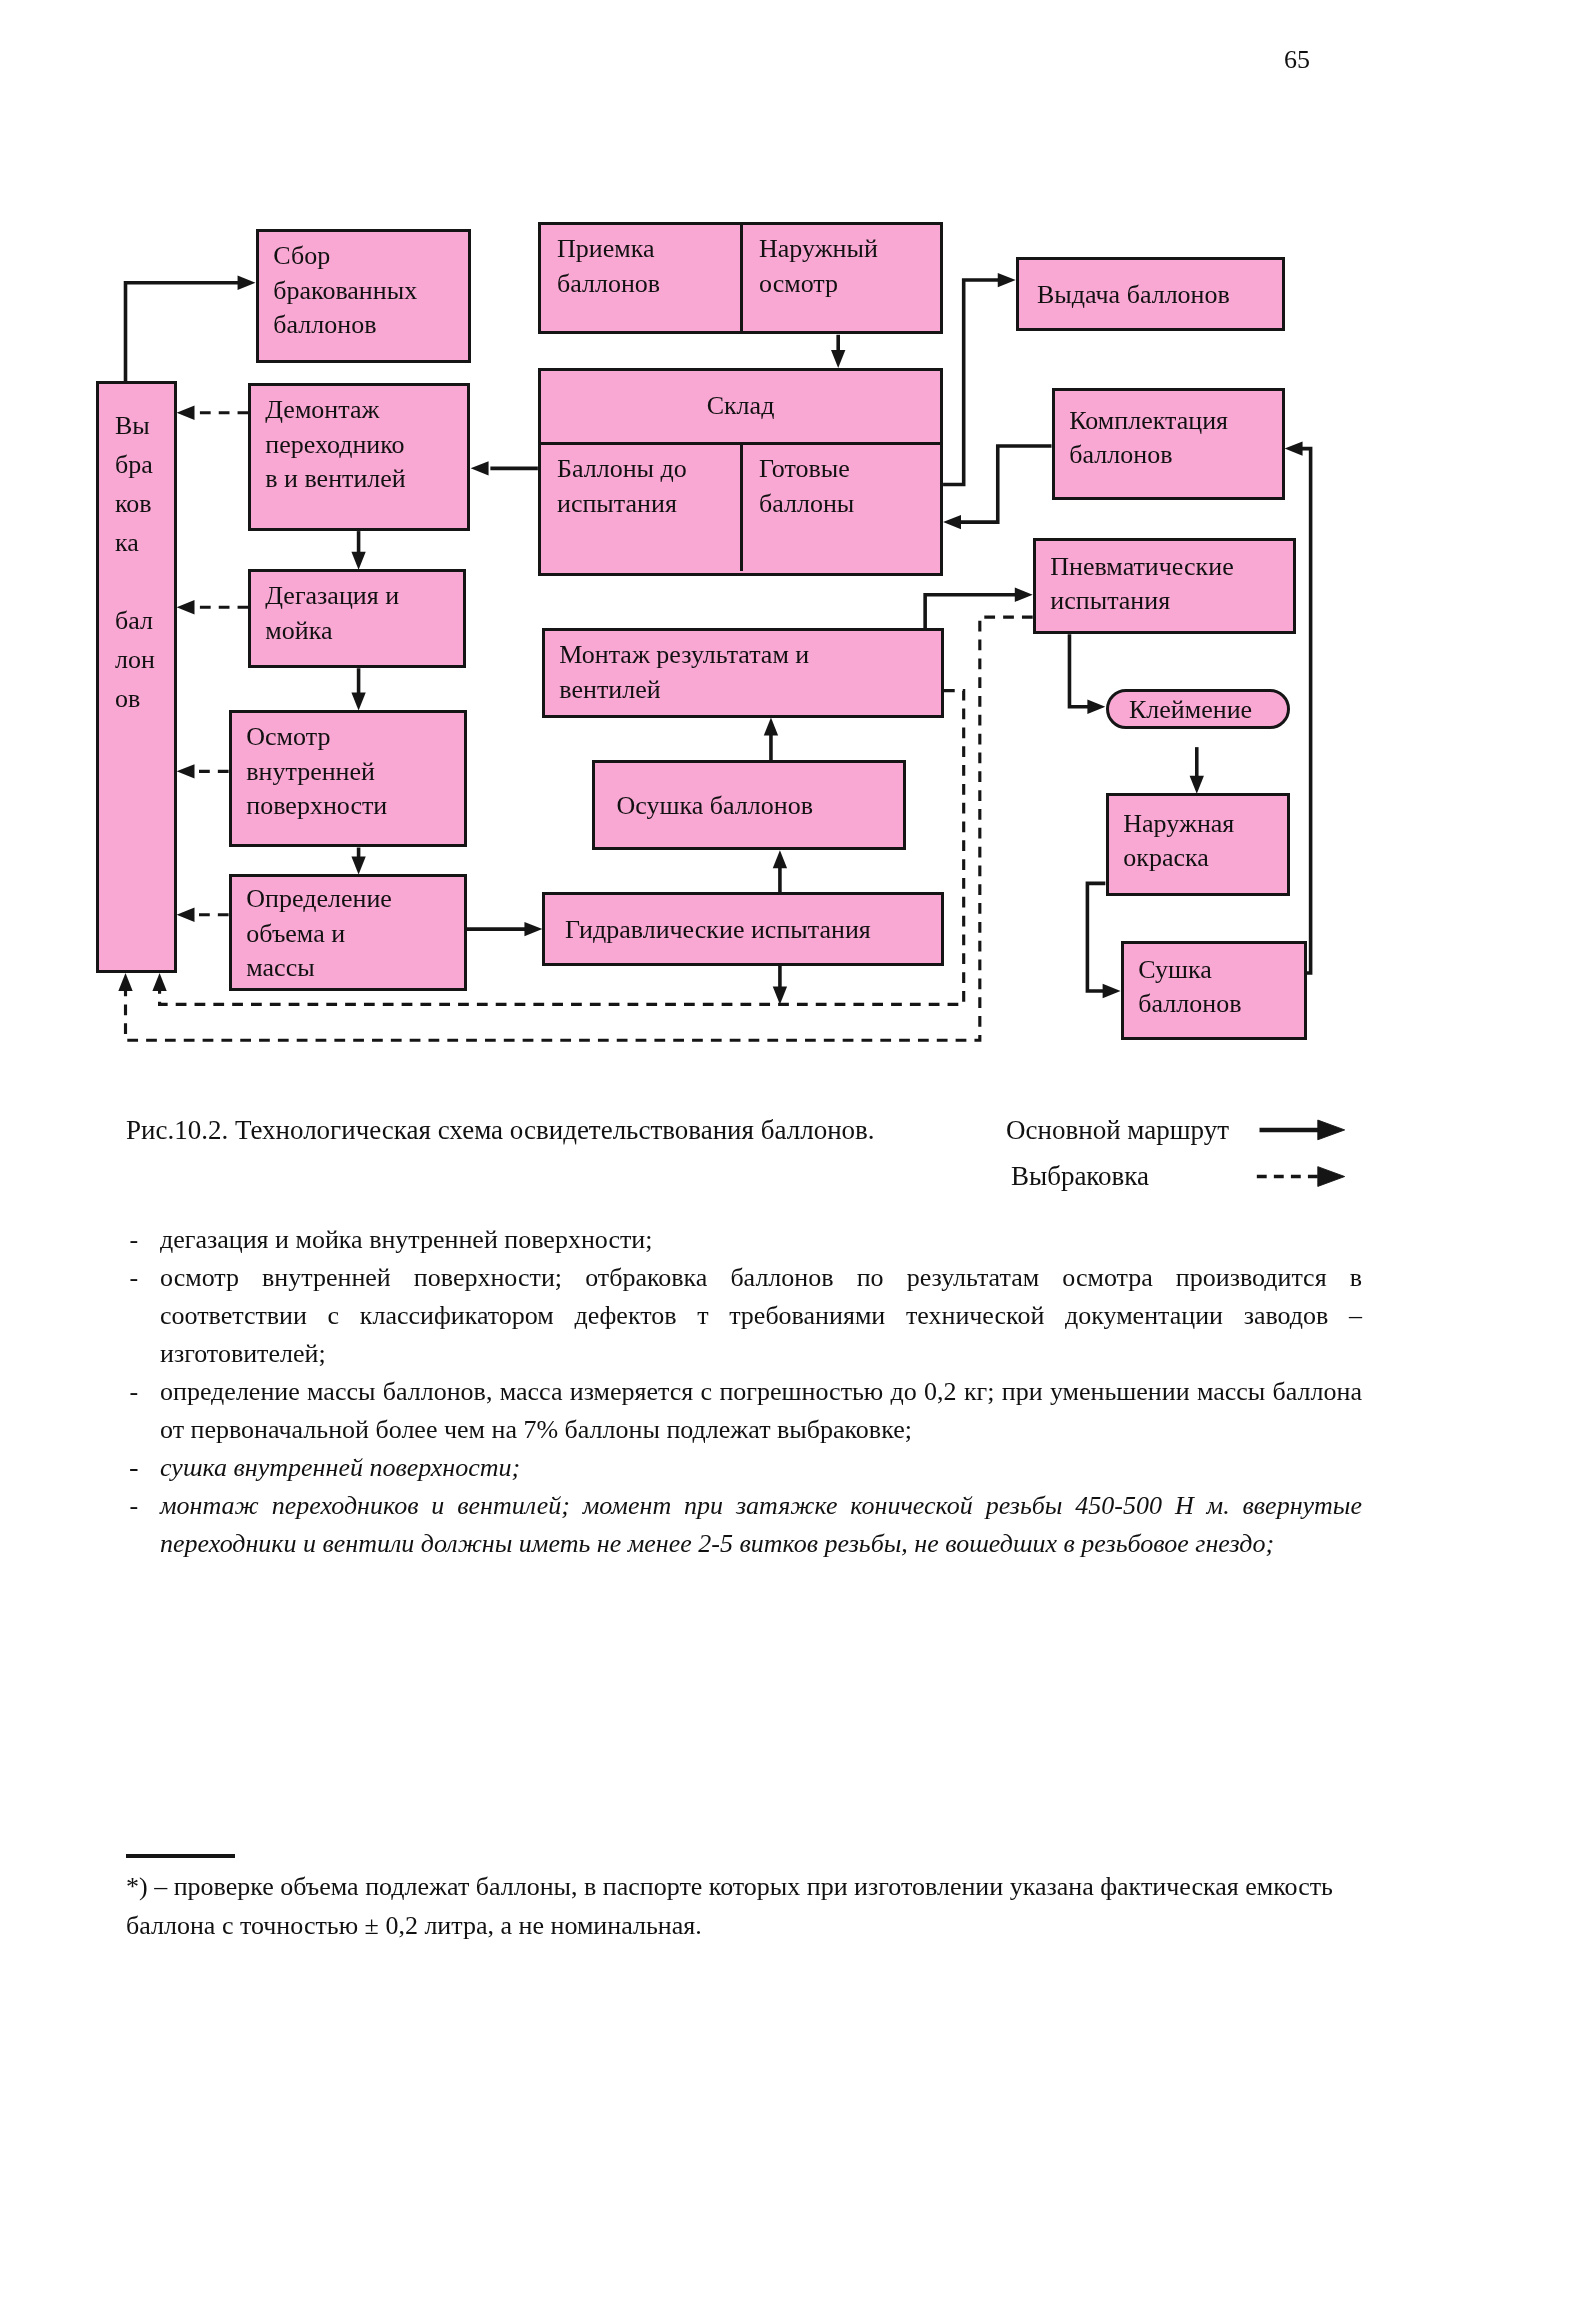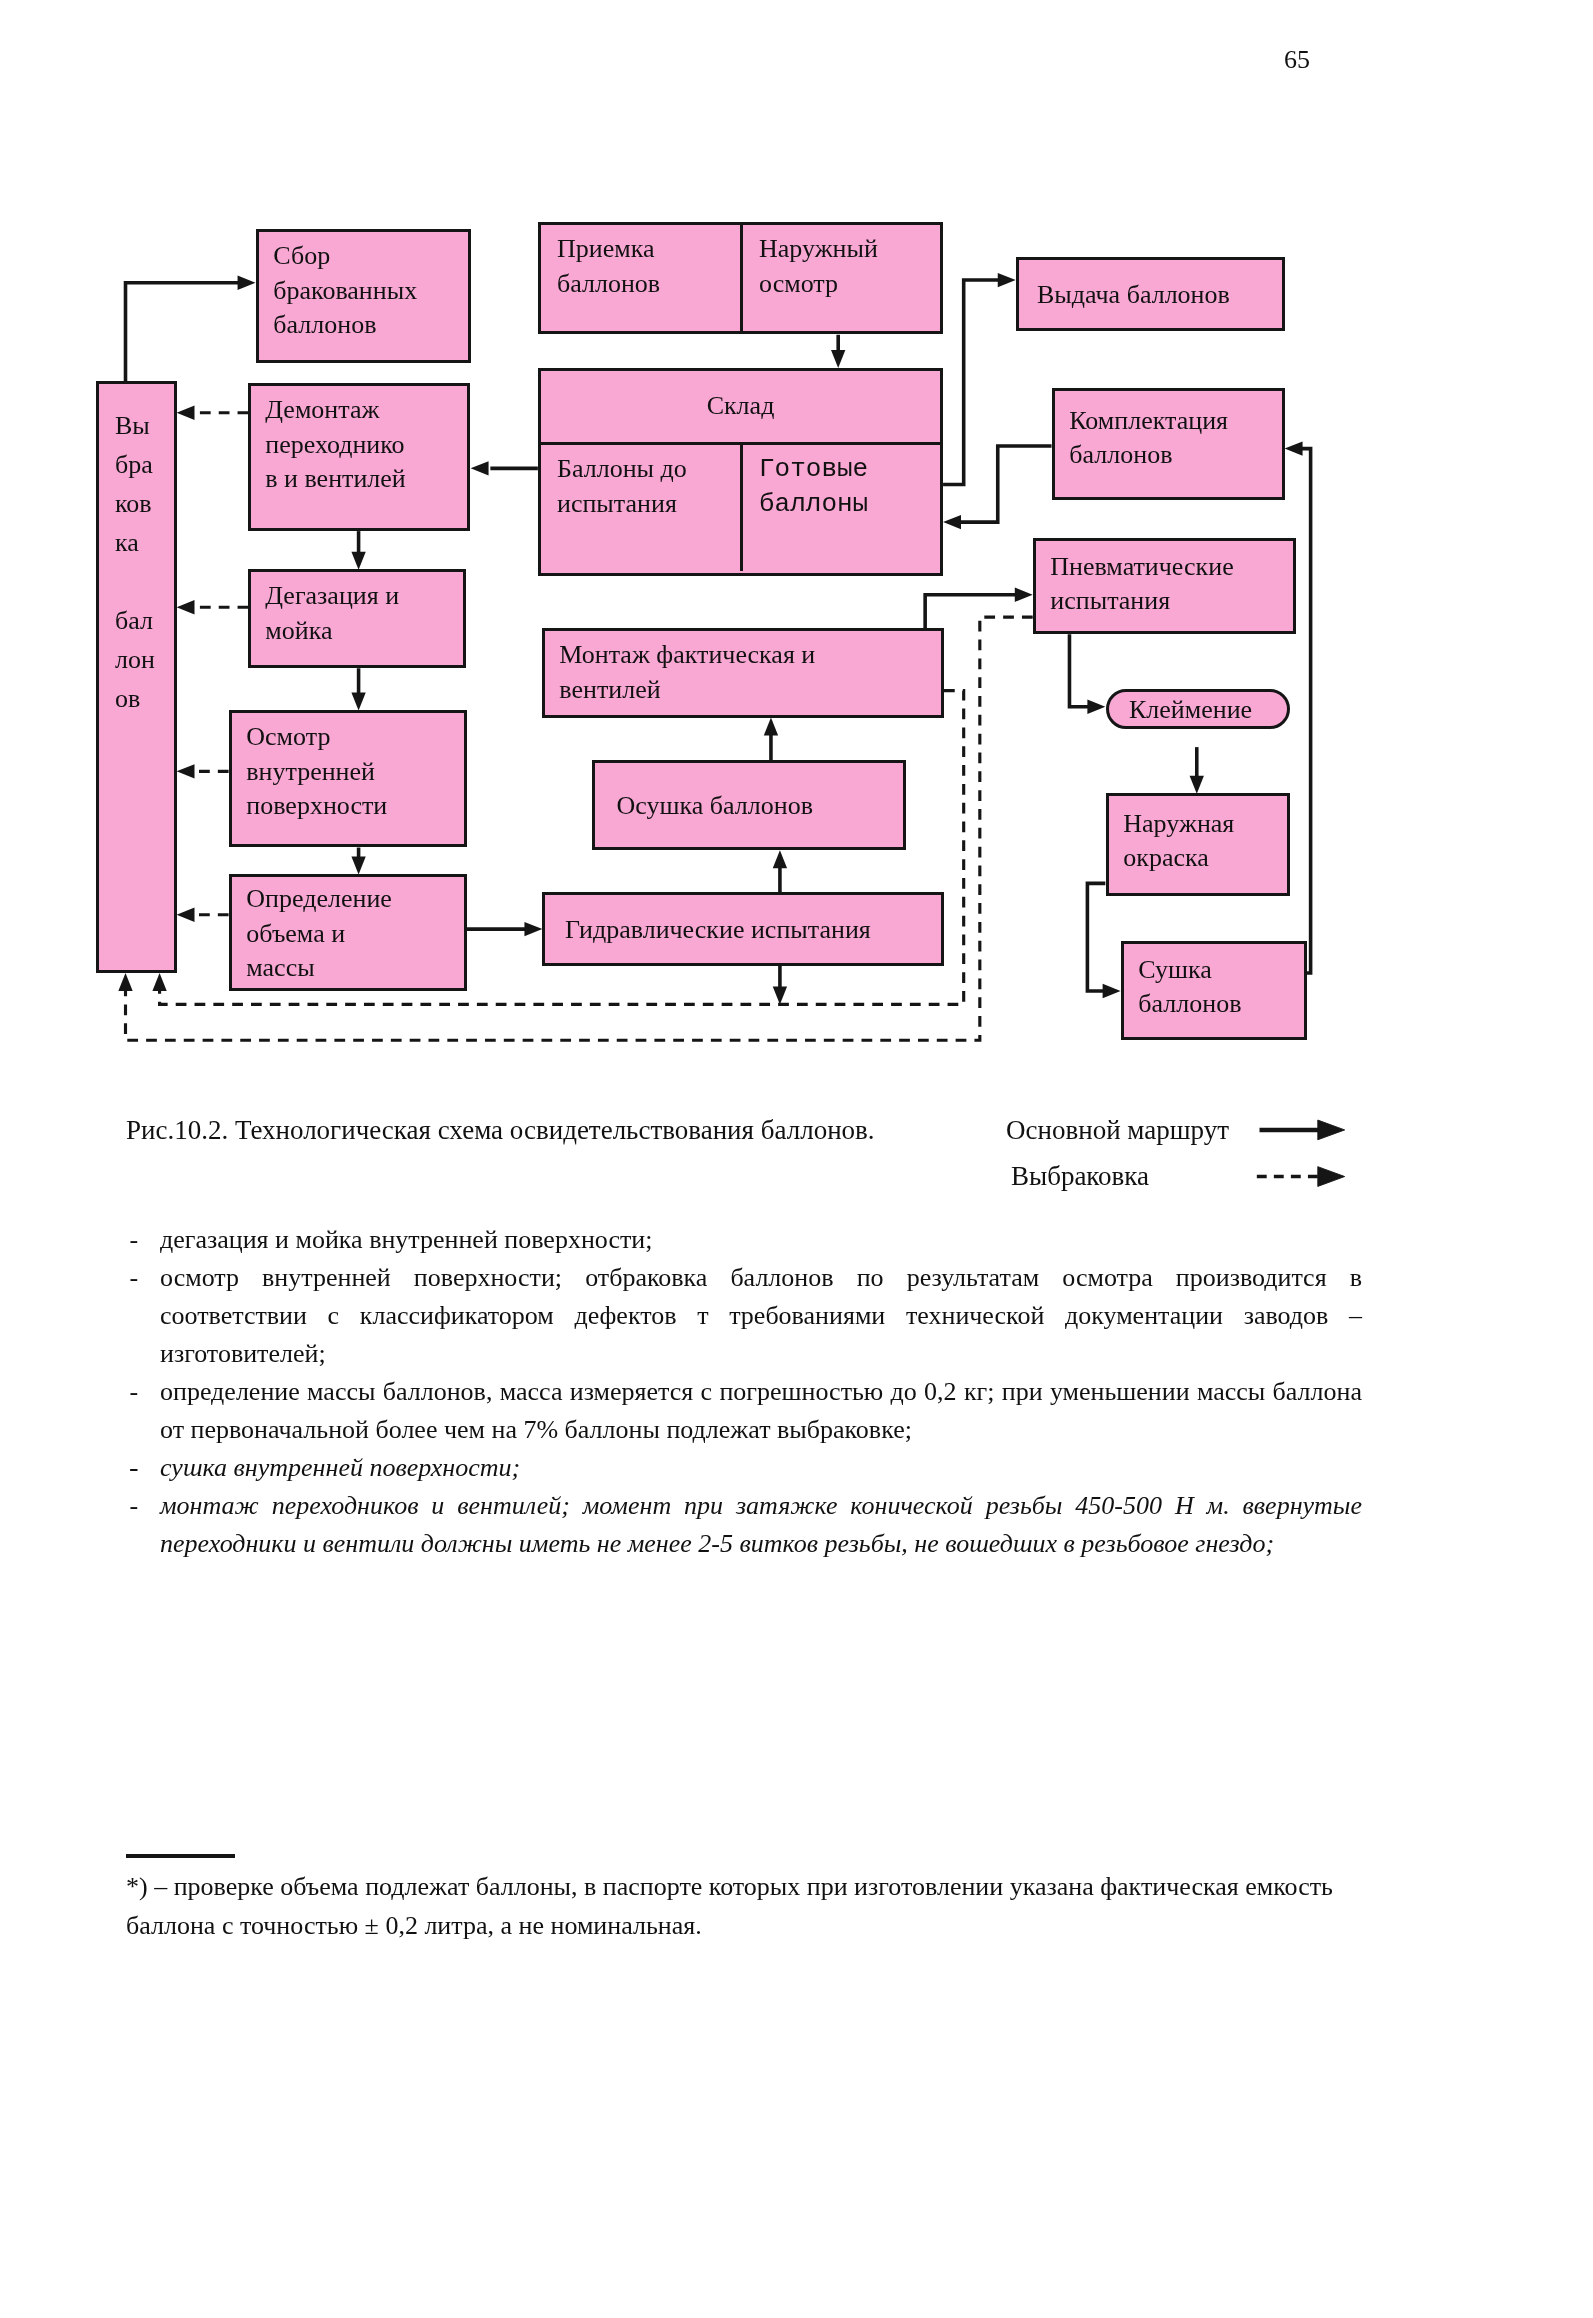--- a/index.html
+++ b/index.html
@@ -120,35 +120,35 @@
 
   <div class="box" style="left:248px;top:383px;width:222px;height:148px;">Демонтаж
 переходнико
 в и вентилей</div>
 
   <div class="box compound" style="left:538px;top:368px;width:405px;height:208px;">
     <div class="sklad-header">Склад</div>
     <div class="row" style="height:126px;">
       <div class="cell first" style="width:202px;">Баллоны до
 испытания</div>
-      <div class="cell" style="flex:1;font-family:Liberation Mono, monospace;">Готовые
+      <div class="cell" style="flex:1;">Готовые
 баллоны</div>
     </div>
   </div>
 
   <div class="box" style="left:1052px;top:388px;width:233px;height:112px;padding-top:12.6px;">Комплектация
 баллонов</div>
 
   <div class="box" style="left:248px;top:569px;width:218px;height:99px;">Дегазация и
 мойка</div>
 
   <div class="box" style="left:1033px;top:538px;width:263px;height:96px;padding-top:9px;">Пневматические
 испытания</div>
 
-  <div class="box" style="left:542px;top:628px;width:402px;height:90px;">Монтаж фактическая и
+  <div class="box" style="left:542px;top:628px;width:402px;height:90px;">Монтаж результатам и
 вентилей</div>
 
   <div class="box vcenter" style="left:1106px;top:689px;width:184px;height:40px;padding-left:20px;border-radius:23px;">Клеймение</div>
 
   <div class="box" style="left:229px;top:710px;width:238px;height:137px;">Осмотр
 внутренней
 поверхности</div>
 
   <div class="box vcenter" style="left:592px;top:760px;width:314px;height:90px;padding-left:21.5px;">Осушка баллонов</div>
 

